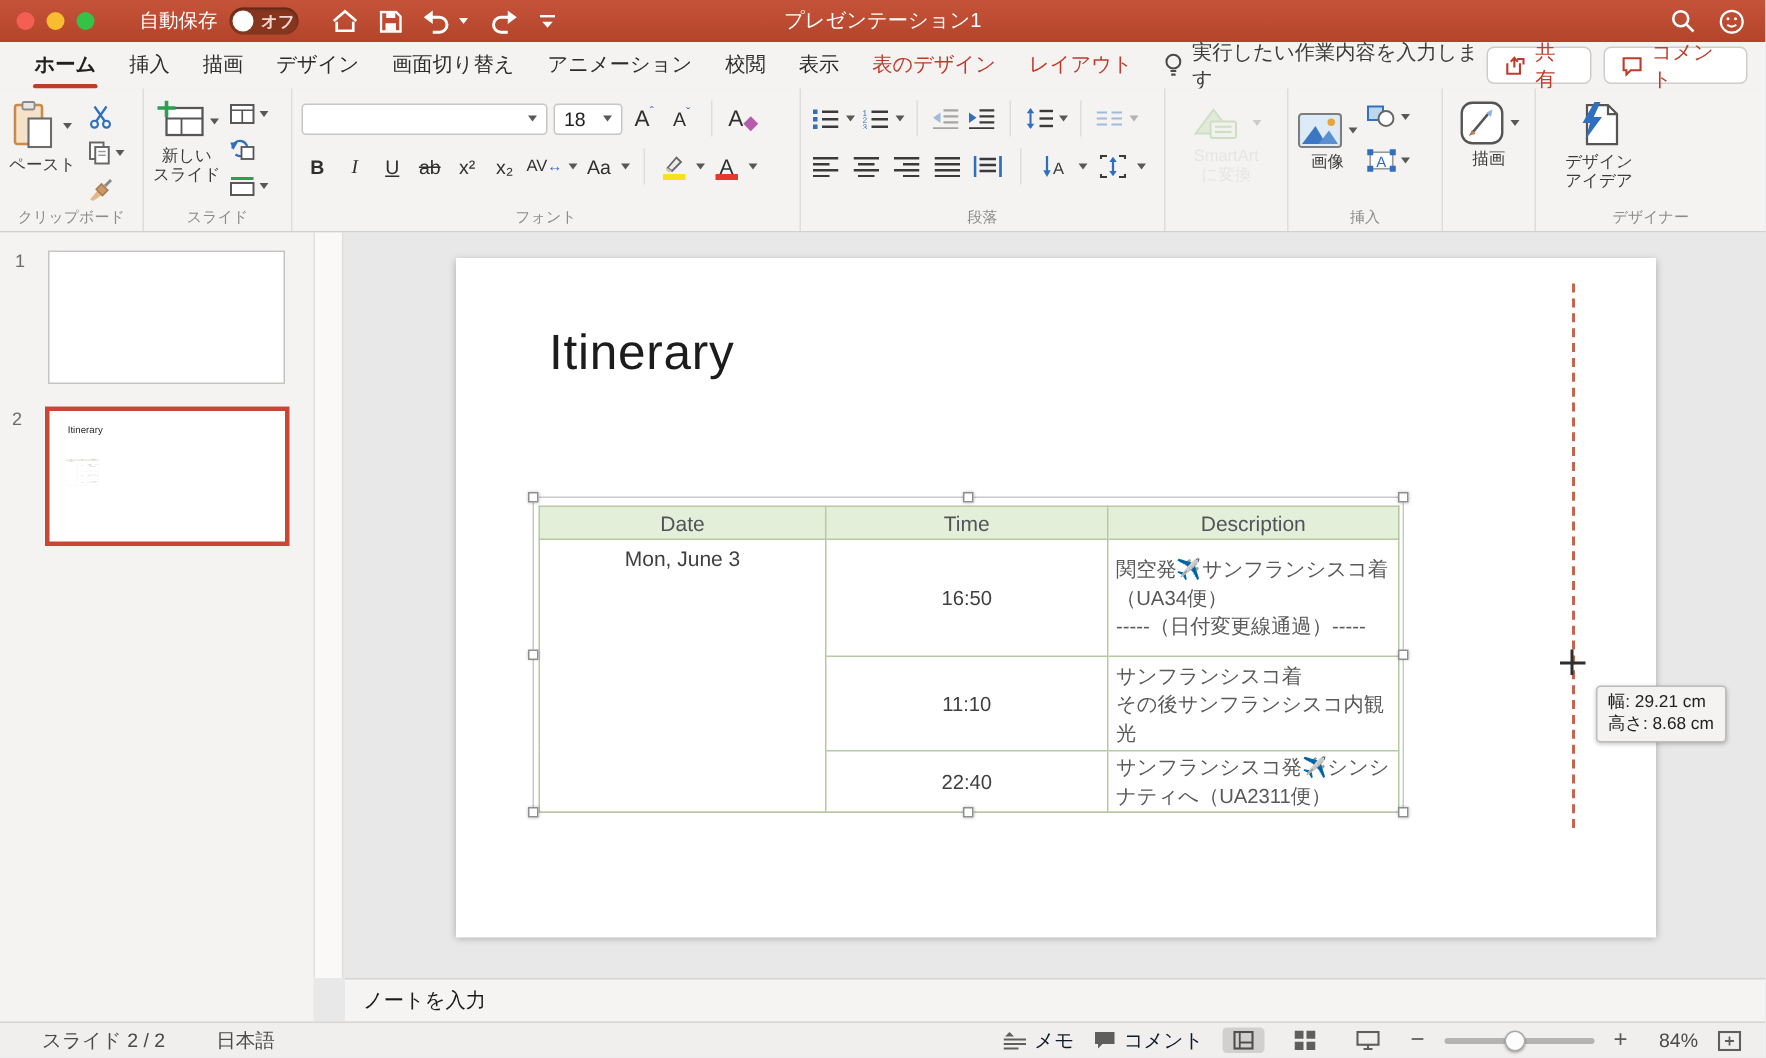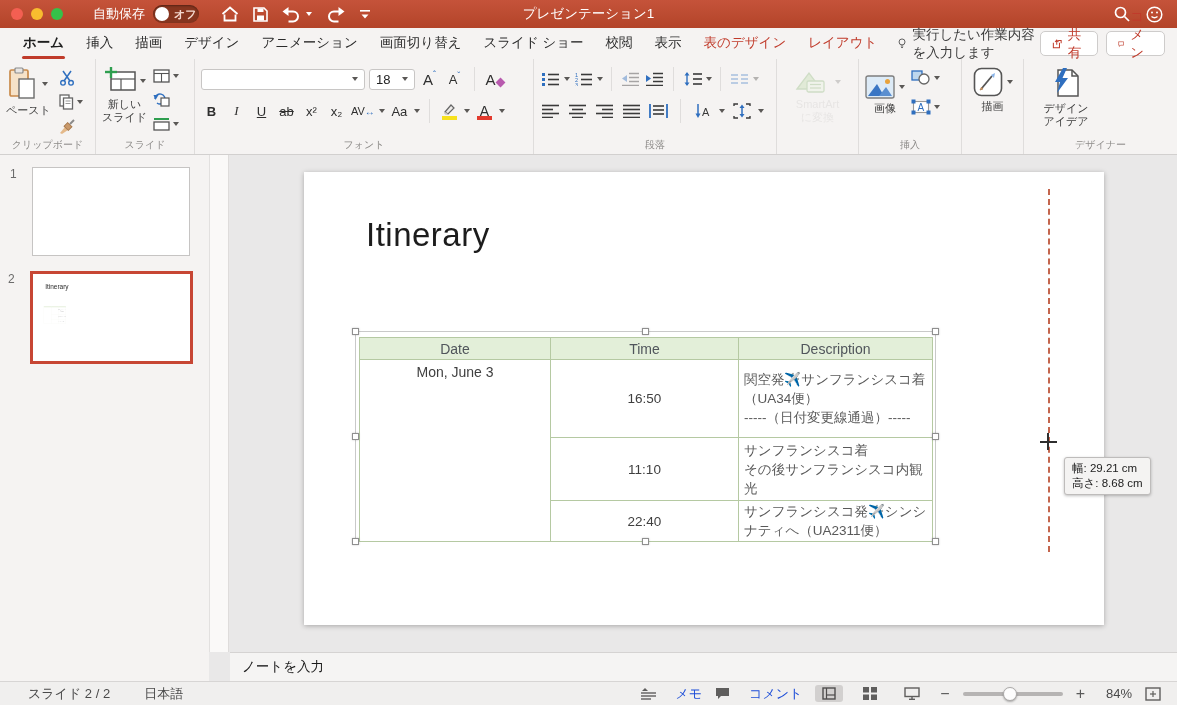--- a/index.html
+++ b/index.html
@@ -87,21 +87,21 @@
   .cross-v{position:absolute;left:817px;top:278px;width:2px;height:17px;background:#2e2e2e;}
   .size-tip{position:absolute;left:834px;top:302px;background:#F4F3F2;border:1px solid #BEBCBB;border-radius:3px;box-shadow:0 1px 3px rgba(0,0,0,.25);padding:3px 7px;font-size:11.5px;line-height:15px;color:#222;white-space:nowrap;}
 
   
   .notes{position:absolute;left:230px;right:0;top:652px;height:29px;background:#F5F4F3;border-top:1px solid #D5D3D2;display:flex;align-items:center;padding-left:12px;font-size:13.5px;color:#1a1a1a;}
 
   
   .statusbar{position:absolute;left:0;right:0;bottom:0;height:24px;background:#F0EFEE;border-top:1px solid #D7D5D4;display:flex;align-items:center;font-size:13px;color:#4a4a4a;}
   .sb-left{display:flex;gap:34px;margin-left:28px;}
   .sb-right{margin-left:auto;display:flex;align-items:center;gap:13px;margin-right:16px;}
-  .sb-item{display:flex;align-items:center;gap:19px;color:#1d4ed8;}
+  .sb-item{display:flex;align-items:center;gap:5px;color:#0f172a;}
   .viewbtn{display:flex;align-items:center;justify-content:center;padding:2px 7px;border-radius:3px;}
   .viewbtn.active{background:#D2D0CF;}
   .slider-track{width:100px;height:4px;background:#B6B4B3;border-radius:2px;position:relative;}
   .slider-knob{position:absolute;left:40px;top:-5px;width:14px;height:14px;background:#FDFDFD;border:1px solid #ABA9A8;border-radius:50%;box-shadow:0 1px 2px rgba(0,0,0,.3);}
   .pm{font-size:16px;color:#5a5a5a;line-height:1;}
   .zoom-pct{min-width:34px;text-align:right;}
 </style>
 </head>
 <body>
 
@@ -168,23 +168,22 @@
     </span>
   </div>
 </div>
 
 <div class="tabbar">
   <div class="tabs">
     <span class="tab active">ホーム</span>
     <span class="tab">挿入</span>
     <span class="tab">描画</span>
     <span class="tab">デザイン</span>
+    <span class="tab">画面切り替え</span>
     <span class="tab">アニメーション</span>
-    <span class="tab">画面切り替え</span>
-    <span class="tab">スライド ショー</span>
     <span class="tab">校閲</span>
     <span class="tab">表示</span>
     <span class="tab ctx">表のデザイン</span>
     <span class="tab ctx">レイアウト</span>
   </div>
   <div class="tellme">
     <svg width="13" height="17" viewBox="0 0 13 17">
         <circle cx="6.5" cy="6" r="4.8" fill="none" stroke="#4a4a4a" stroke-width="1.4"></circle>
         <line x1="4.5" y1="12.5" x2="8.5" y2="12.5" stroke="#4a4a4a" stroke-width="1.4"></line>
         <line x1="5" y1="15" x2="8" y2="15" stroke="#4a4a4a" stroke-width="1.4"></line>

